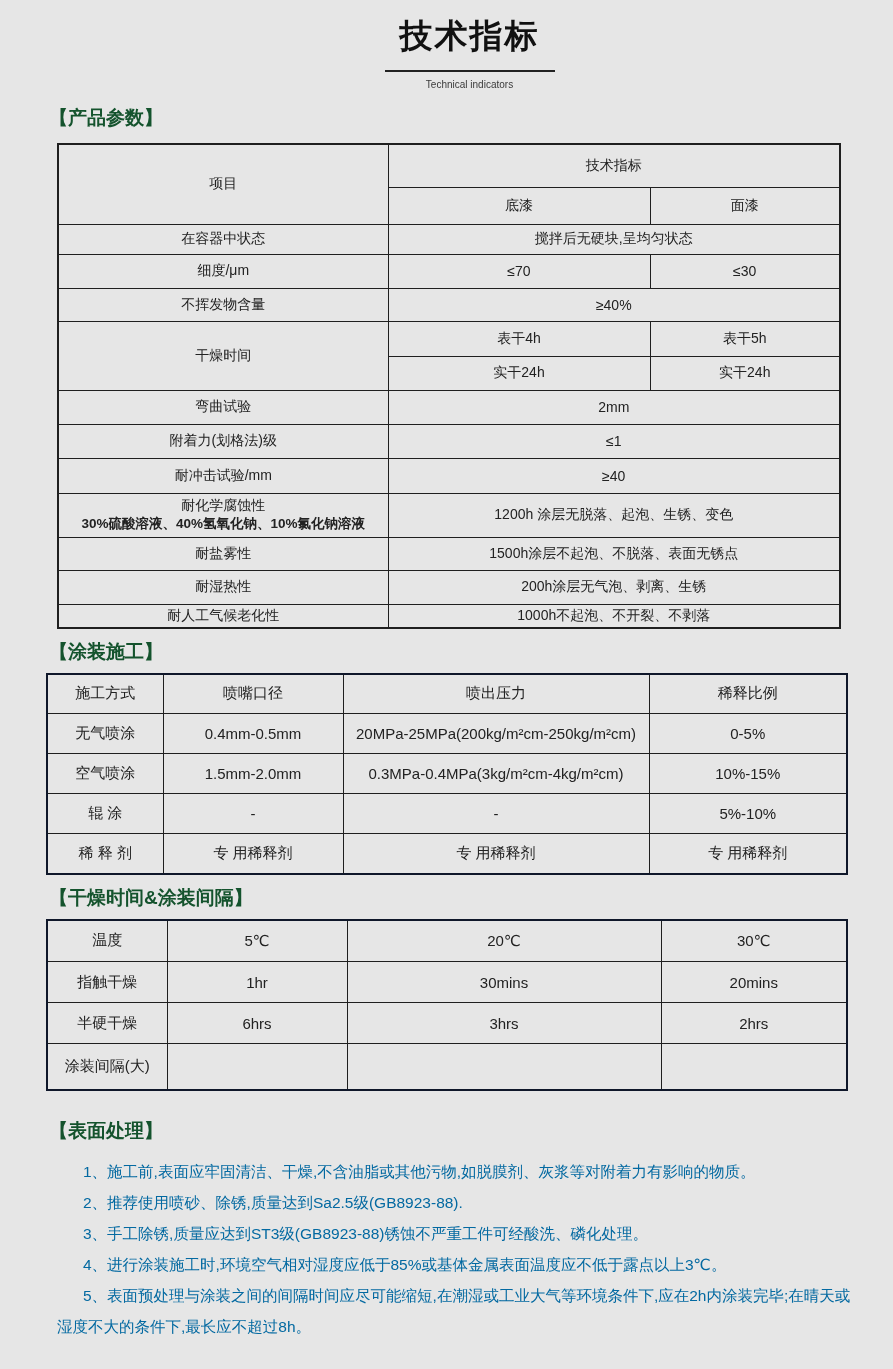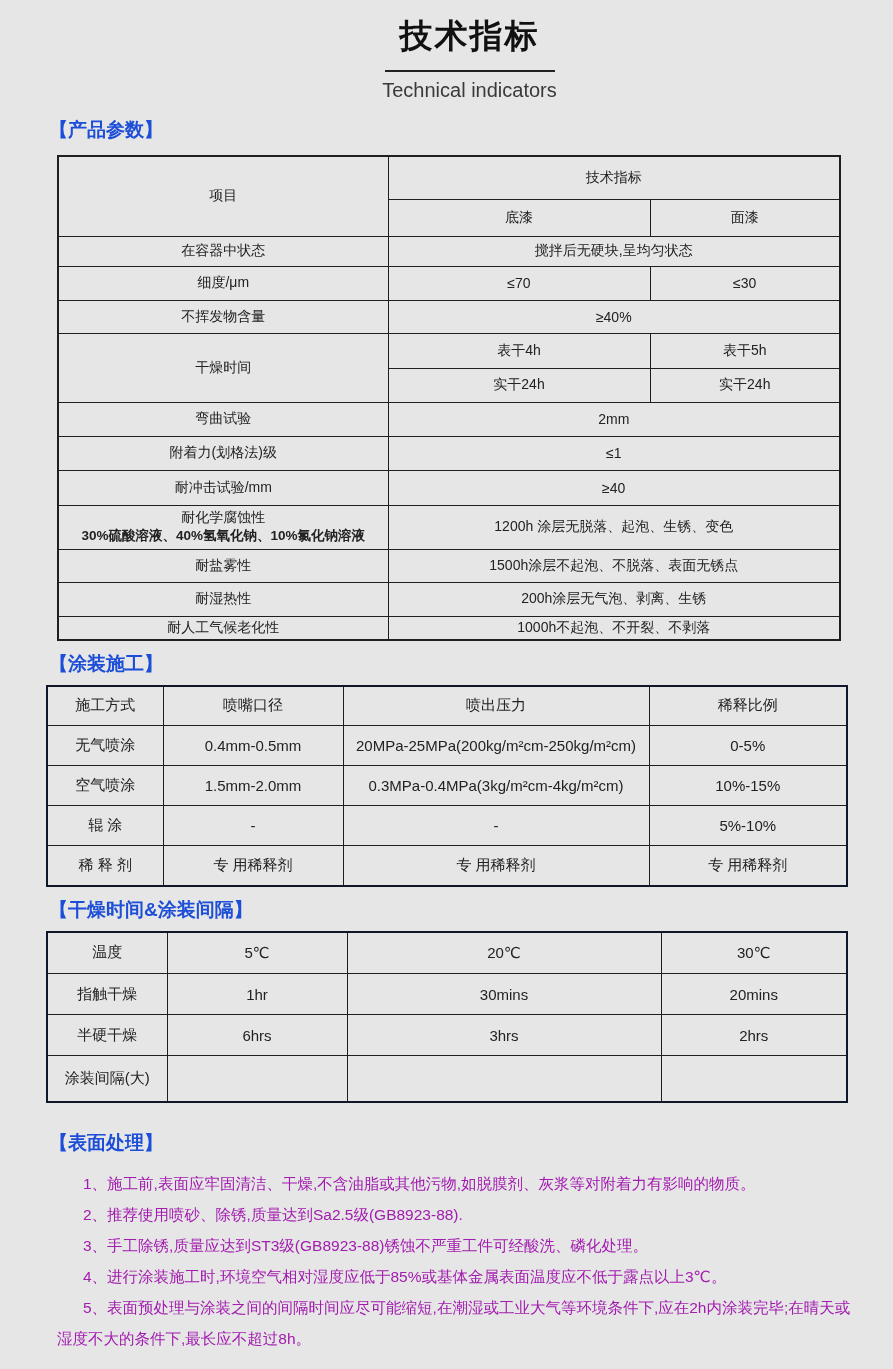--- a/index.html
+++ b/index.html
@@ -5,38 +5,38 @@
   html,body{margin:0;padding:0;}
   body{
     width:893px;min-height:1369px;
     background:#e6e6e6;
     font-family:"Liberation Sans","DejaVu Sans",sans-serif;
     color:#222;
   }
   .title-block{text-align:center;padding-top:14px;padding-left:46px;}
   .page-title{margin:0;font-size:33px;font-weight:bold;color:#111;letter-spacing:2px;}
   .title-rule{width:170px;height:2px;background:#222;margin:11px auto 7px;}
-  .subtitle{font-size:20px;color:#3a3a3a;}
-
-  .sec{margin:0 0 0 49px;font-size:19px;font-weight:bold;color:#1d4ed8;}
+  .subtitle{font-size:10px;color:#3a3a3a;}
+
+  .sec{margin:0 0 0 49px;font-size:19px;font-weight:bold;color:#14532d;}
   .sec-product{margin-top:15px;}
   .sec-construction{margin-top:10px;}
   .sec-drying{margin-top:10px;}
   .sec-surface{margin-top:27px;}
 
   table{border-collapse:collapse;table-layout:fixed;background:#e6e6e6;}
   td{border:1px solid #1f1f1f;text-align:center;vertical-align:middle;
      font-size:14px;color:#222;padding:2px 6px;overflow:hidden;}
   .t1{margin:12px 0 0 57px;width:782px;border:2px solid #1f1f1f;}
   .t2,.t3{margin:8px 0 0 46px;width:800px;border:2px solid #0f172a;}
   .t2 td,.t3 td{font-size:15px;}
   .t2 tr{height:40px;}
   .lbl2{font-size:13.5px;font-weight:bold;}
   .notes{margin:12px 0 0 57px;width:800px;}
-  .notes p{margin:0;font-size:15.5px;line-height:31px;color:#a21caf;text-indent:26px;}
+  .notes p{margin:0;font-size:15.5px;line-height:31px;color:#0369a1;text-indent:26px;}
 </style>
 </head>
 <body>
 
 <div class="page">
 
   <header class="title-block">
     <h1 class="page-title">技术指标</h1>
     <div class="title-rule"></div>
     <div class="subtitle">Technical indicators</div>

